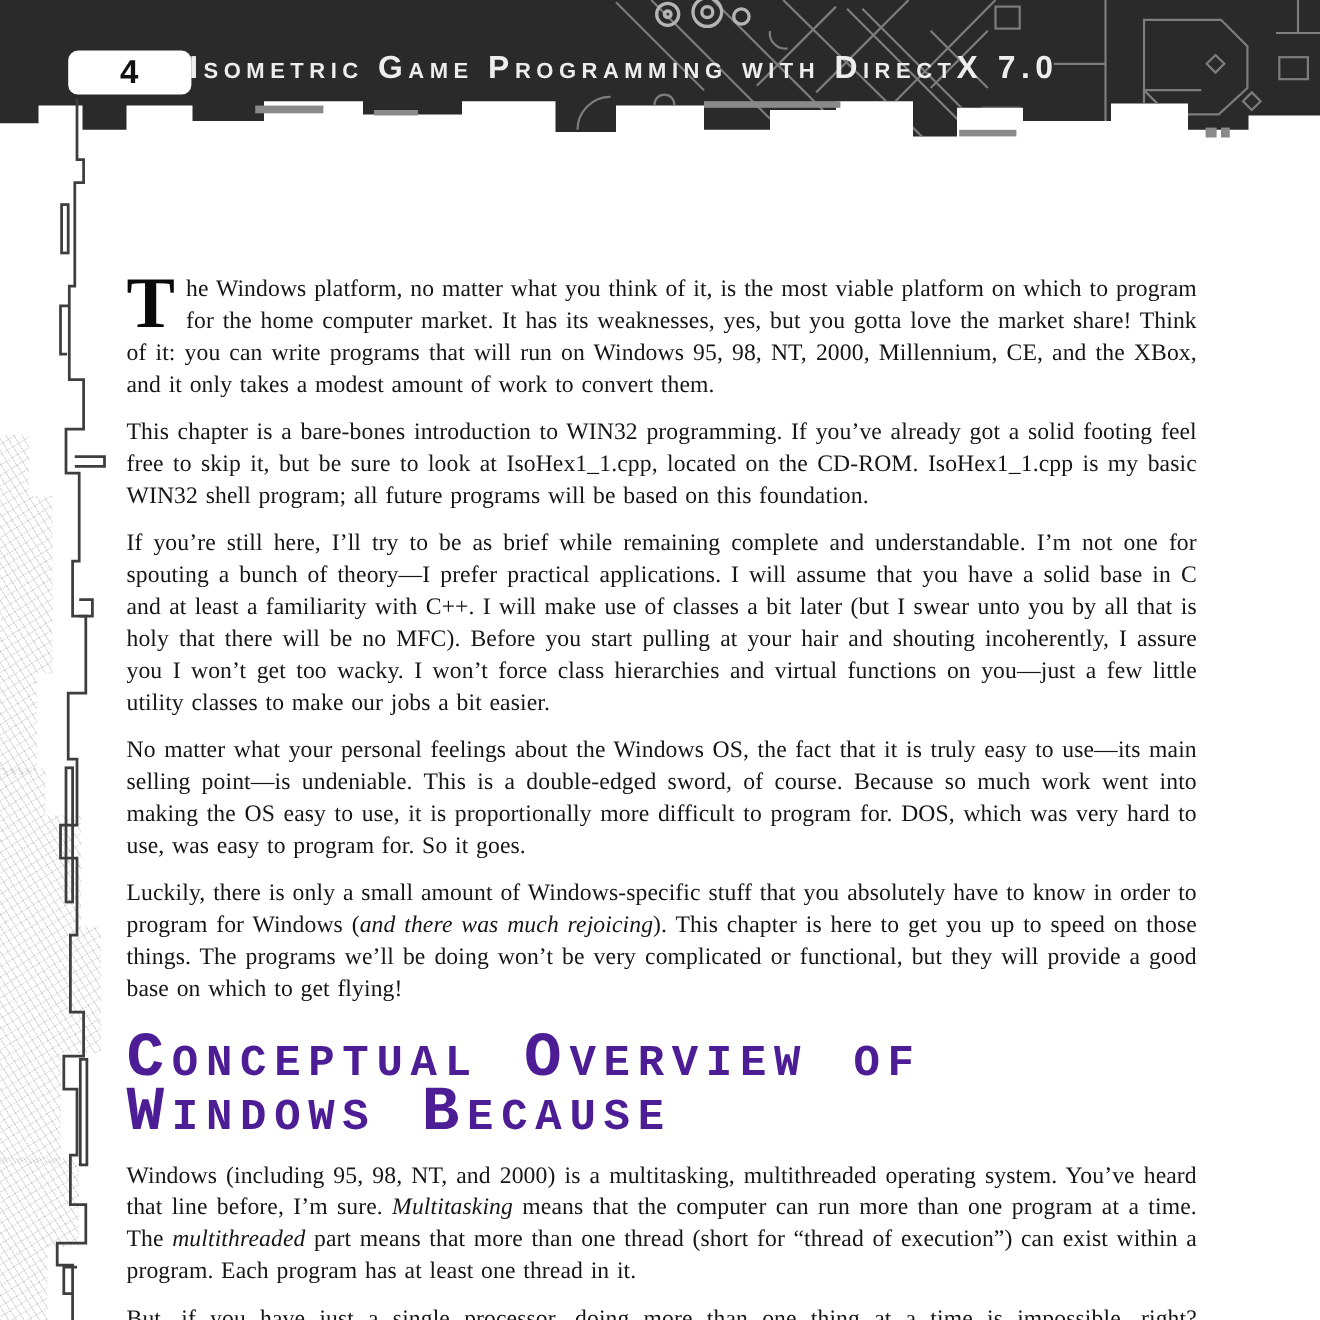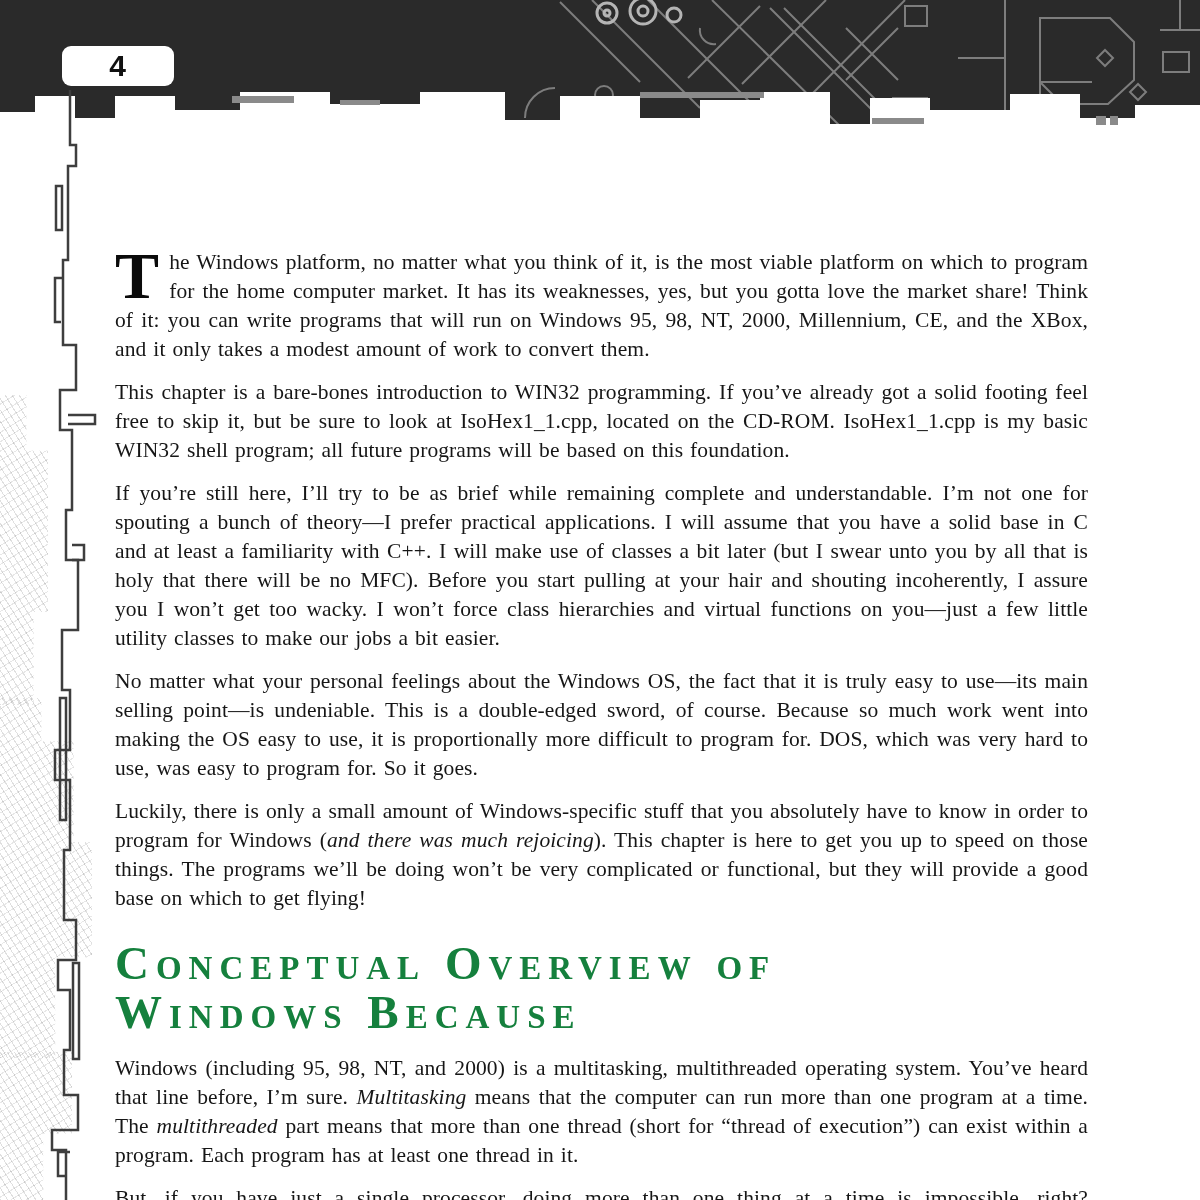--- a/index.html
+++ b/index.html
@@ -45,23 +45,23 @@
     margin:0 0 14px 0;text-align:justify;
     font-size:21.5px;line-height:29px;letter-spacing:0.1px;word-spacing:1.5px;
   }
   .body-para em{}
   .dropcap{
     float:left;font-weight:700;font-size:66px;line-height:50px;
     padding:3px 10px 0 0;color:#0a0a0a;
   }
   .section-heading{
     margin:26px 0 17px 0;
-    font-family:Liberation Serif, serif;font-weight:700;
-    font-variant:small-caps;font-size:47px;line-height:49px;
-    letter-spacing:7px;color:#15803d;
+    font-family:Liberation Mono, monospace;font-weight:700;
+    font-variant:small-caps;font-size:57px;line-height:49px;
+    letter-spacing:7px;color:#4c1d95;
   }
 </style>
 </head>
 <body>
 
 <div class="header">
   <svg width="1200" height="130" viewBox="0 0 1200 130">
     <defs>
       <clipPath id="hdrclip">
         <path d="M0,0 H1200 V105 H1135 V118 H1080 V94 H1010 V110 H930 V98 H870 V124 H830 V92 H760 V100 H700 V118 H640 V96 H560 V120 H505 V92 H420 V104 H330 V92 H240 V110 H175 V96 H115 V118 H75 V96 H35 V112 H0 Z"></path>
@@ -109,20 +109,21 @@
       <rect x="640" y="92" width="124" height="6"></rect>
       <rect x="340" y="100" width="40" height="5"></rect>
       <rect x="872" y="118" width="52" height="6"></rect>
       <rect x="1096" y="116" width="10" height="9"></rect>
       <rect x="1110" y="116" width="8" height="9"></rect>
     </g>
   </svg>
   <div class="page-badge">
     <span>4</span>
   </div>
+  <div class="book-title">Isometric Game Programming with DirectX 7.0</div>
 </div>
 
 <div class="hatch h1"></div>
 <div class="hatch h2"></div>
 <div class="hatch h3"></div>
 <svg class="left-deco" width="130" height="1110" viewBox="0 0 130 1110">
   <g stroke="#3e3e3e" stroke-width="2.5" fill="none">
     <path d="M70,0 V55 H76 V76 H68 V170 H63 V255 H76 V300 H60 V340 H72 V420 H66 V470 H78 V540 H62 V600 H70 V660 H55 V690 H70 V760 H64 V830 H76 V870 H58 V900 H70 V960 H64 V1005 H78 V1040 H52 V1060 H66 V1110"></path>
     <path d="M68,325 H95 V334 H68"></path>
     <path d="M63,188 H55 V232 H61"></path>

